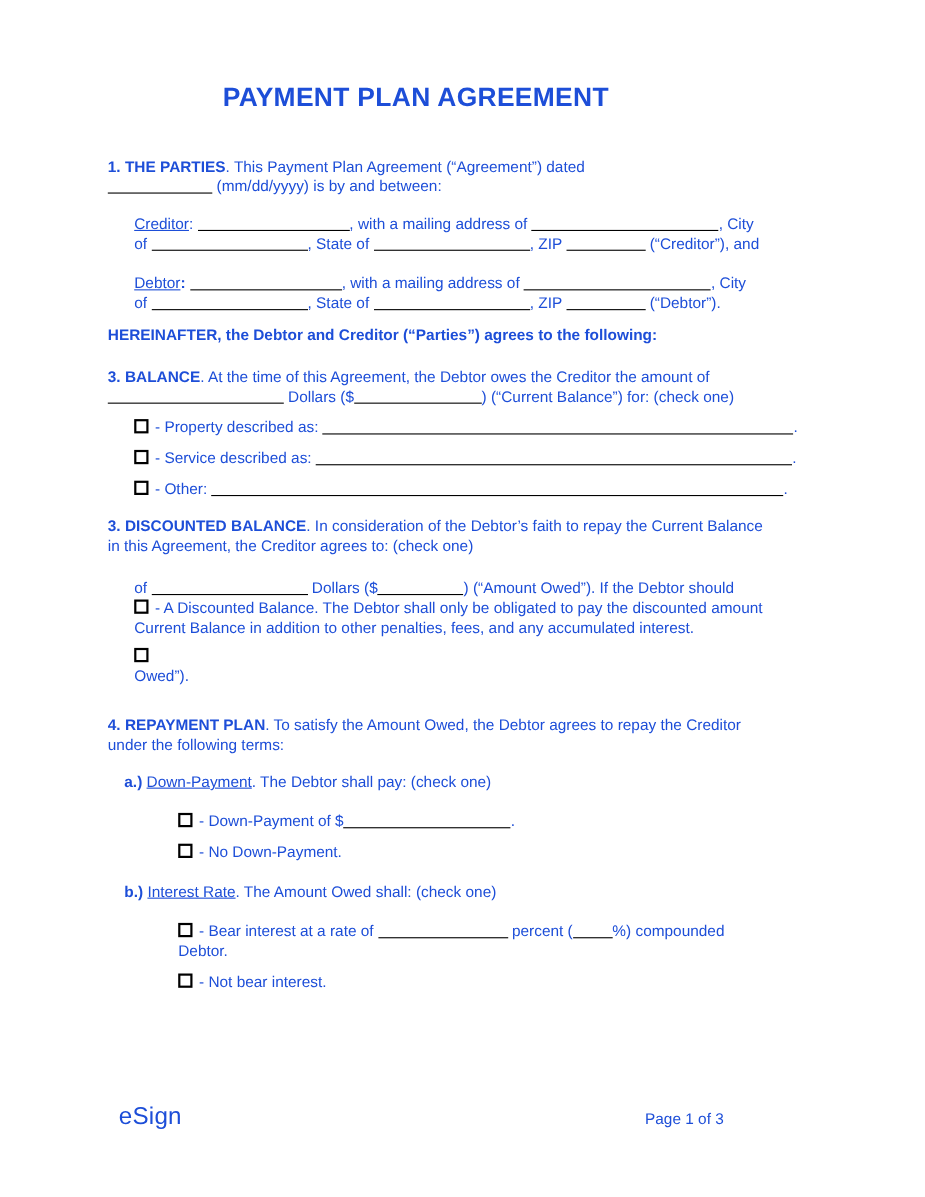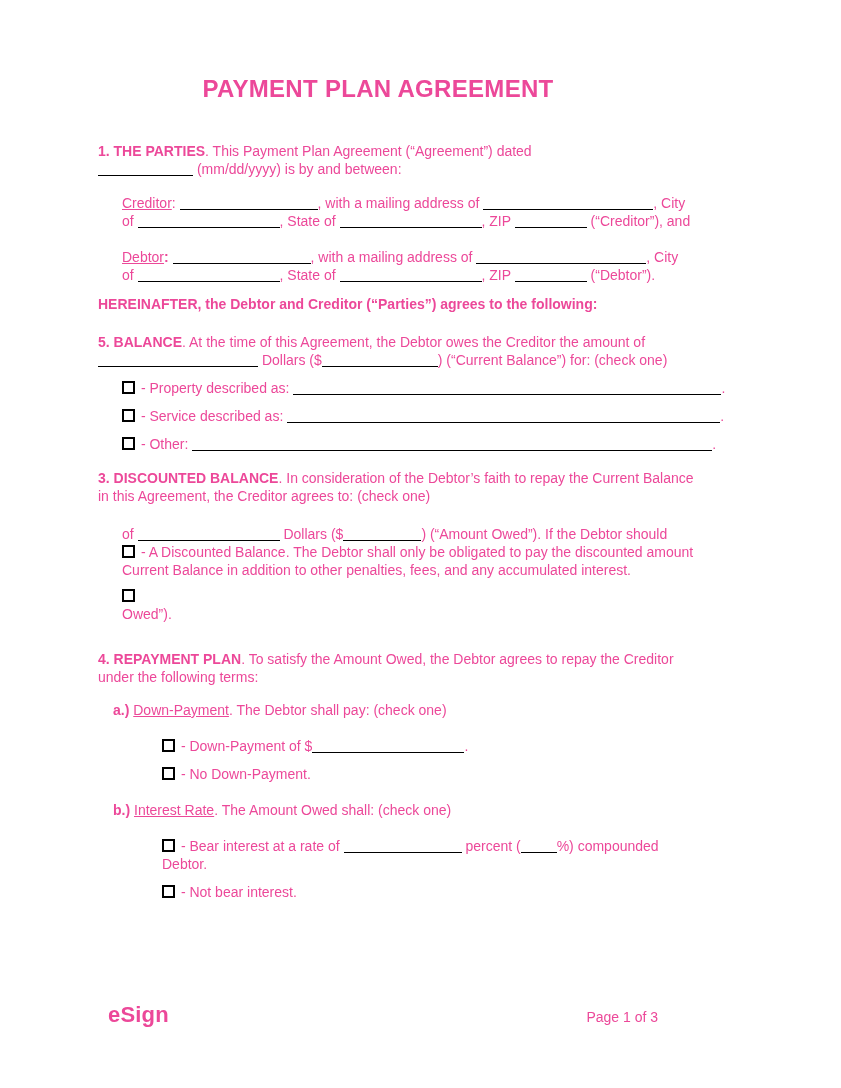--- a/index.html
+++ b/index.html
@@ -1,21 +1,21 @@
 <!DOCTYPE html>
 <html><head>
 <meta charset="utf-8">
 <style>
   html, body { margin: 0; padding: 0; background: #ffffff; }
   .page {
     position: relative;
     width: 762px;
     height: 1088px;
     background: #ffffff;
-    color: #ec4899;
+    color: #1d4ed8;
     font-family: "Liberation Sans", sans-serif;
     font-size: 14px;
     line-height: 18px;
     box-sizing: border-box;
     padding: 0 104px 0 98px;
     overflow: hidden;
   }
   .doc-title {
     margin: 76px 0 0 0;
     text-align: center;
@@ -59,21 +59,21 @@
     position: absolute;
     left: 108px;
     right: 104px;
     top: 1006px;
     display: flex;
     justify-content: space-between;
     align-items: baseline;
   }
   .footer .logo {
     font-size: 22px;
-    font-weight: bold;
+    font-weight: normal;
     letter-spacing: 0.2px;
   }
   .footer .pagenum { font-size: 14px; }
 </style>
 </head>
 <body>
 
 <div class="page">
 
   <div class="doc-title">PAYMENT PLAN AGREEMENT</div>
@@ -91,21 +91,21 @@
   <div class="block mt-18 ind1">
       <div class="line"><span class="u">Debtor</span><span class="b">:</span><span> </span><span class="blank" style="width: 138px;"></span><span>, with a mailing address of </span><span class="blank" style="width: 170px;"></span><span>, City</span></div>
       <div class="line"><span>of </span><span class="blank" style="width: 142px;"></span><span>, State of </span><span class="blank" style="width: 142px;"></span><span>, ZIP </span><span class="blank" style="width: 72px;"></span><span> (“Debtor”).</span></div>
     </div>
 
   <div class="block mt-11">
       <div class="line"><span>HEREINAFTER, the Debtor and Creditor (“Parties”) agrees to the following:</span></div>
     </div>
 
   <div class="block mt-20">
-      <div class="line"><span class="b">5. BALANCE</span><span>. At the time of this Agreement, the Debtor owes the Creditor the amount of</span></div>
+      <div class="line"><span class="b">3. BALANCE</span><span>. At the time of this Agreement, the Debtor owes the Creditor the amount of</span></div>
       <div class="line"><span class="blank" style="width: 160px;"></span><span> Dollars ($</span><span class="blank" style="width: 116px;"></span><span>) (“Current Balance”) for: (check one)</span></div>
     </div>
 
   <div class="block mt-10 ind1">
       <div class="line"><span class="checkbox"></span><span> - Property described as: </span><span class="blank" style="width: 428px;"></span><span>.</span></div>
     </div>
   <div class="block mt-10 ind1">
       <div class="line"><span class="checkbox"></span><span> - Service described as: </span><span class="blank" style="width: 433px;"></span><span>.</span></div>
     </div>
   <div class="block mt-10 ind1">

